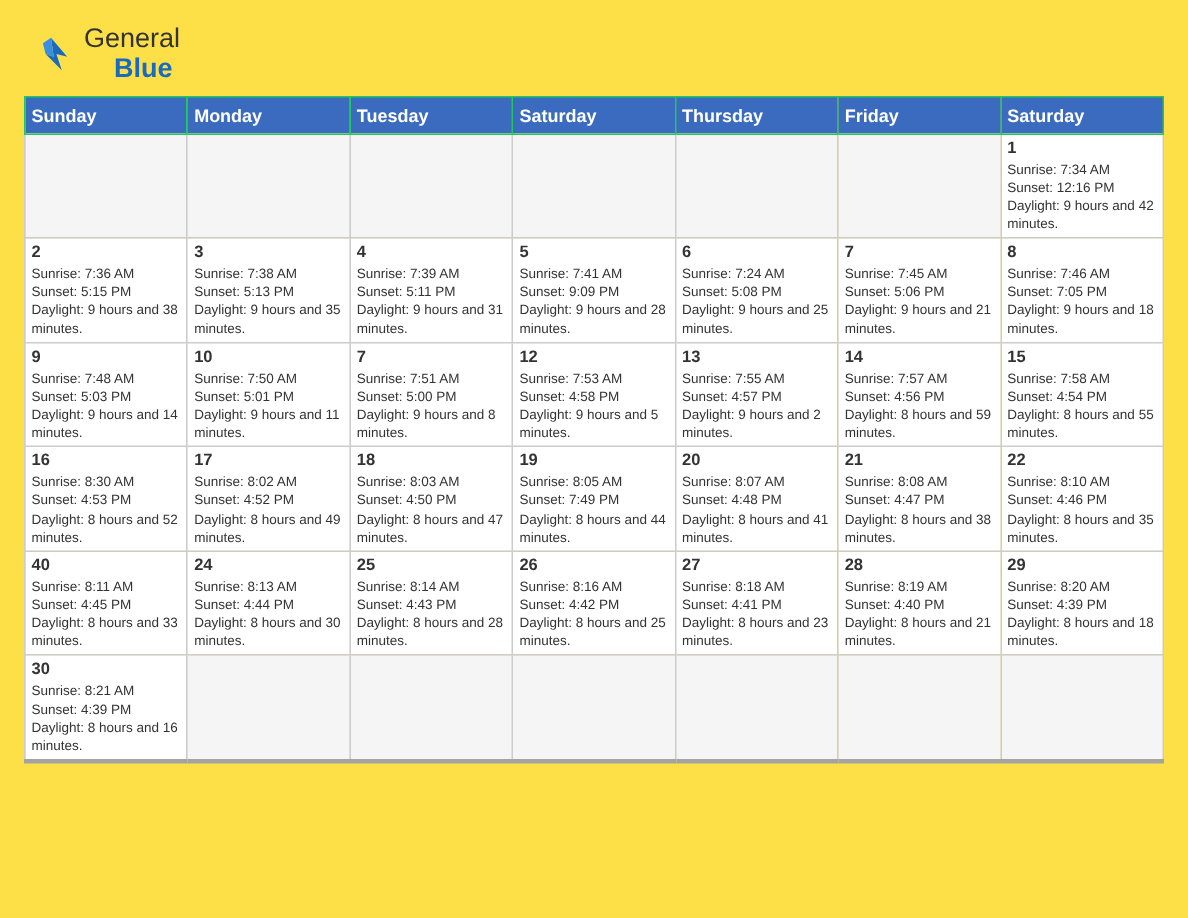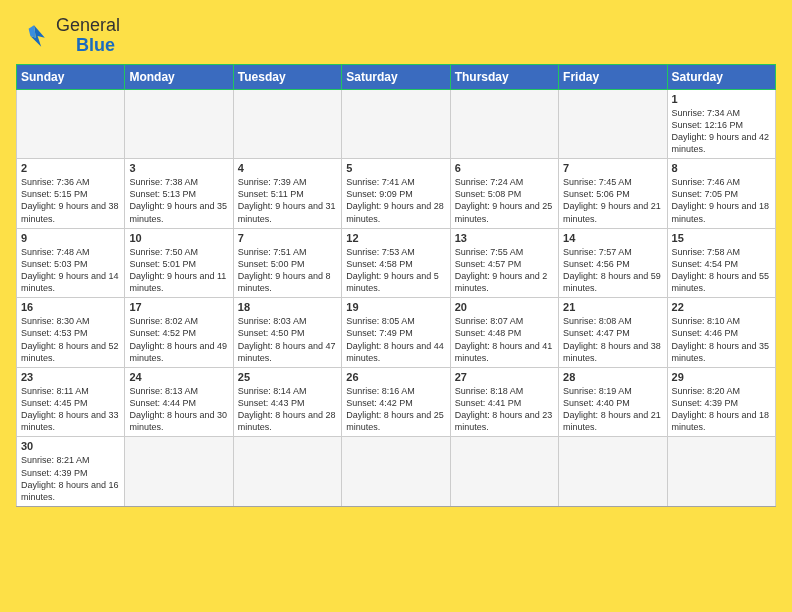--- a/index.html
+++ b/index.html
@@ -87,21 +87,21 @@
       font-weight: bold;
       display: block;
       margin-bottom: 2px;
     }
     .day-info {
       font-size: 9px;
       line-height: 1.35;
       color: #333;
     }
     .last-row td {
-      border-bottom: 1px solid #a3a3a3;
+      border-bottom: 3px solid #a3a3a3;
     }
   </style>
 </head>
 <body>
 
 <div class="page">
   <div class="header">
     <div class="logo">
       <svg class="logo-bird" viewBox="0 0 40 40">
         <polygon points="20,8 32,22 24,20 28,32 16,20 22,22" fill="#1a6bbf"></polygon>
@@ -267,21 +267,21 @@
           </td>
           <td>
             <span class="day-number">22</span>
             <div class="day-info">Sunrise: 8:10 AM
 Sunset: 4:46 PM
 Daylight: 8 hours and 35 minutes.</div>
           </td>
         </tr>
         <tr>
           <td>
-            <span class="day-number">23</span>
+            <span class="day-number">40</span>
             <div class="day-info">Sunrise: 8:11 AM
 Sunset: 4:45 PM
 Daylight: 8 hours and 33 minutes.</div>
           </td>
           <td>
             <span class="day-number">24</span>
             <div class="day-info">Sunrise: 8:13 AM
 Sunset: 4:44 PM
 Daylight: 8 hours and 30 minutes.</div>
           </td>

